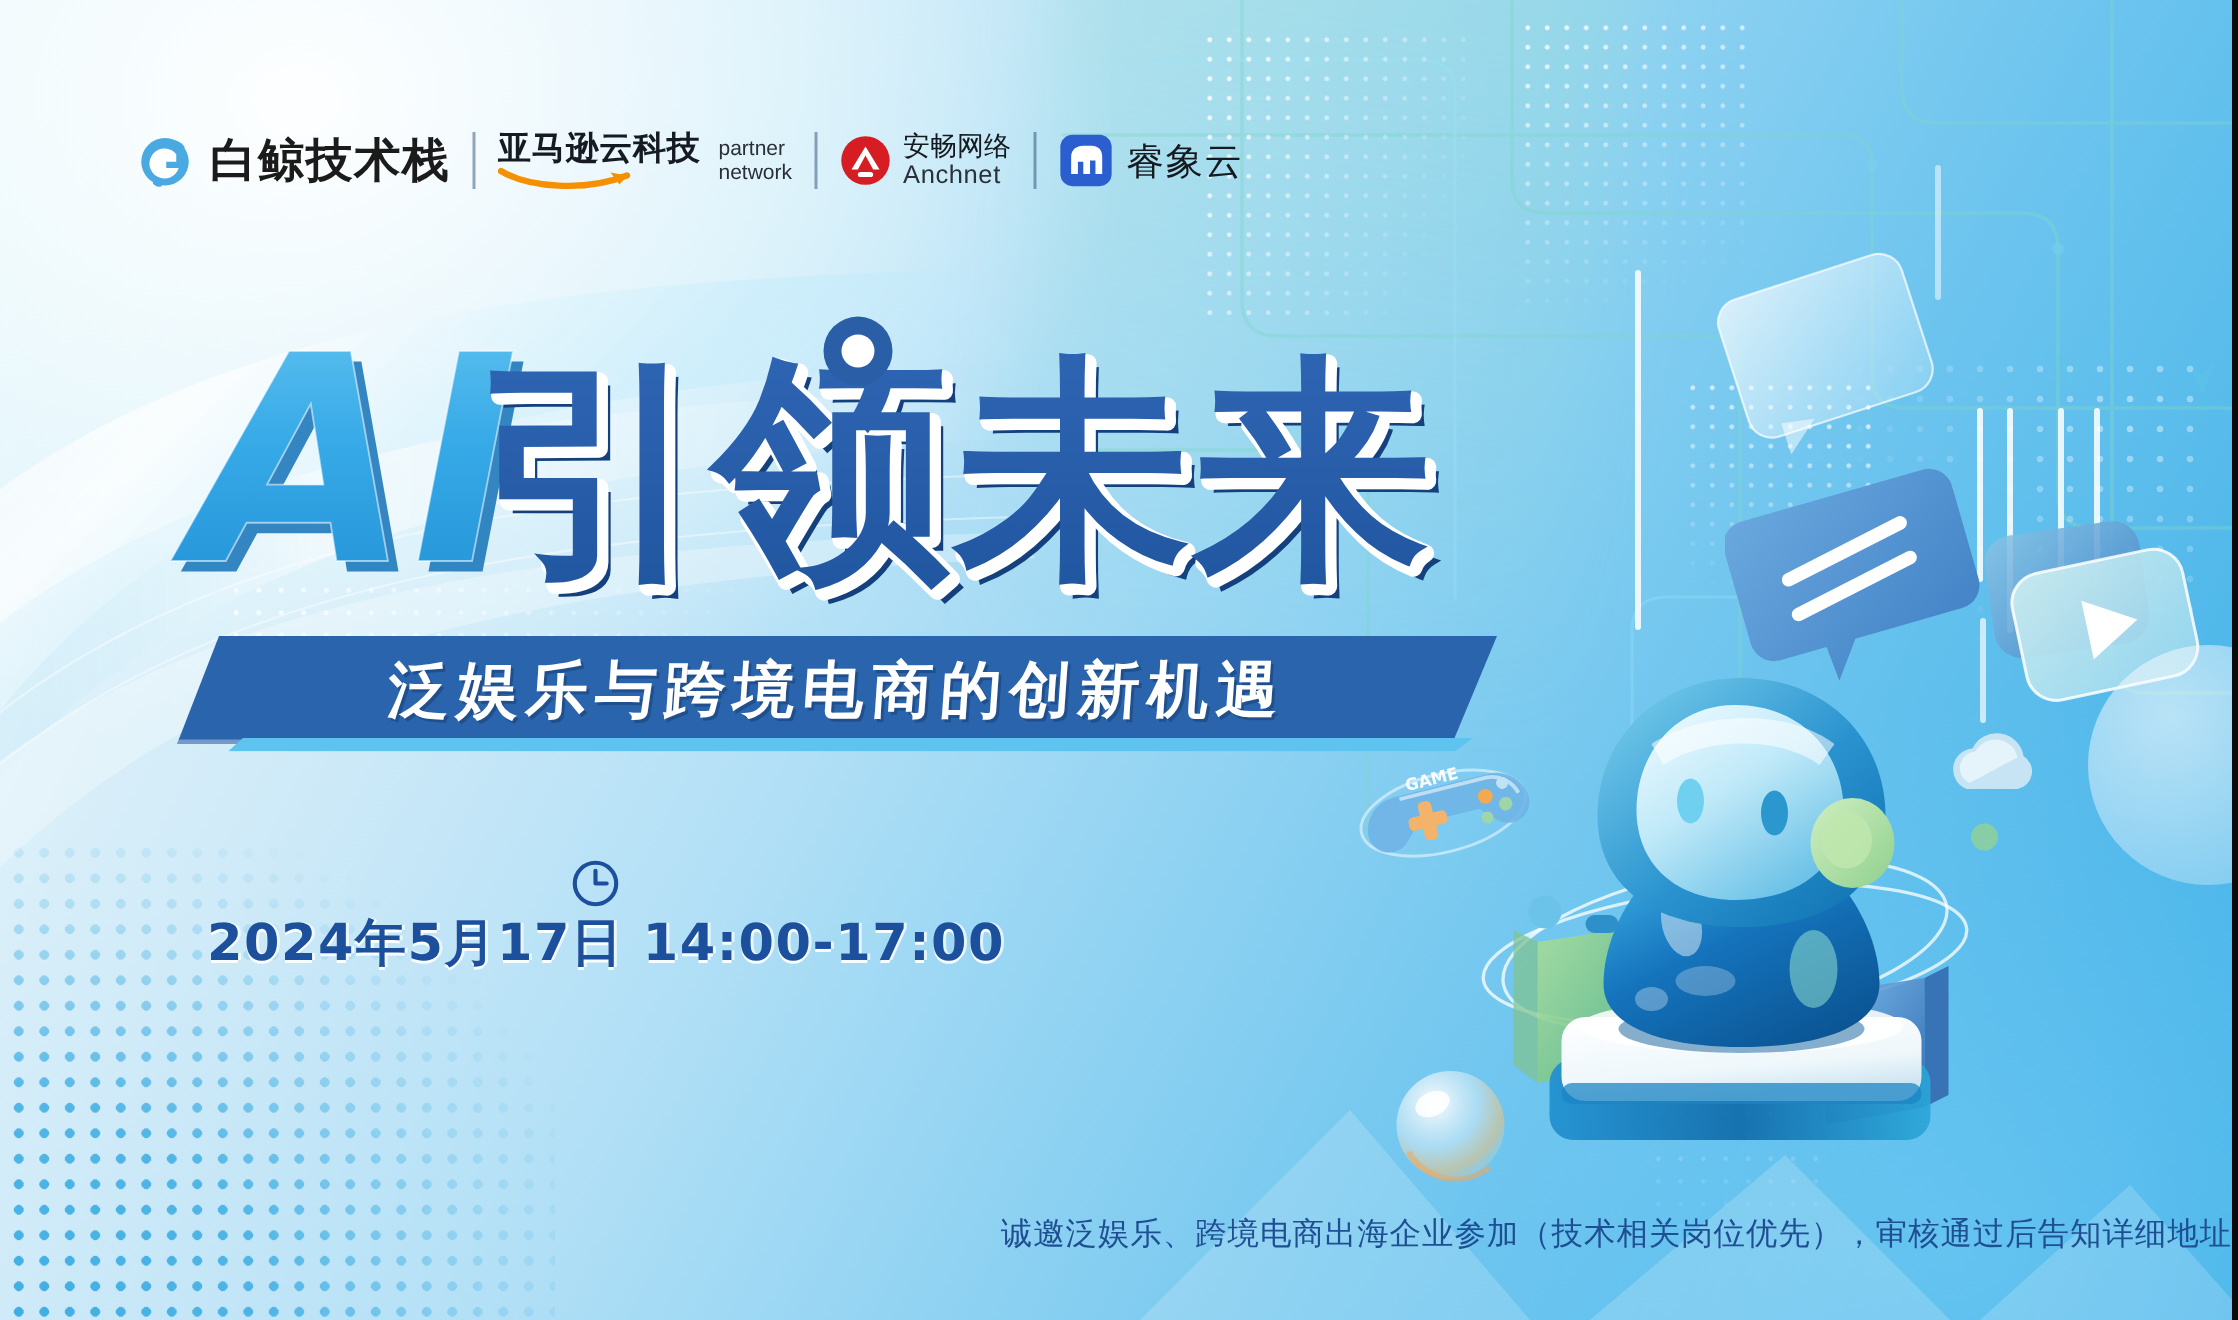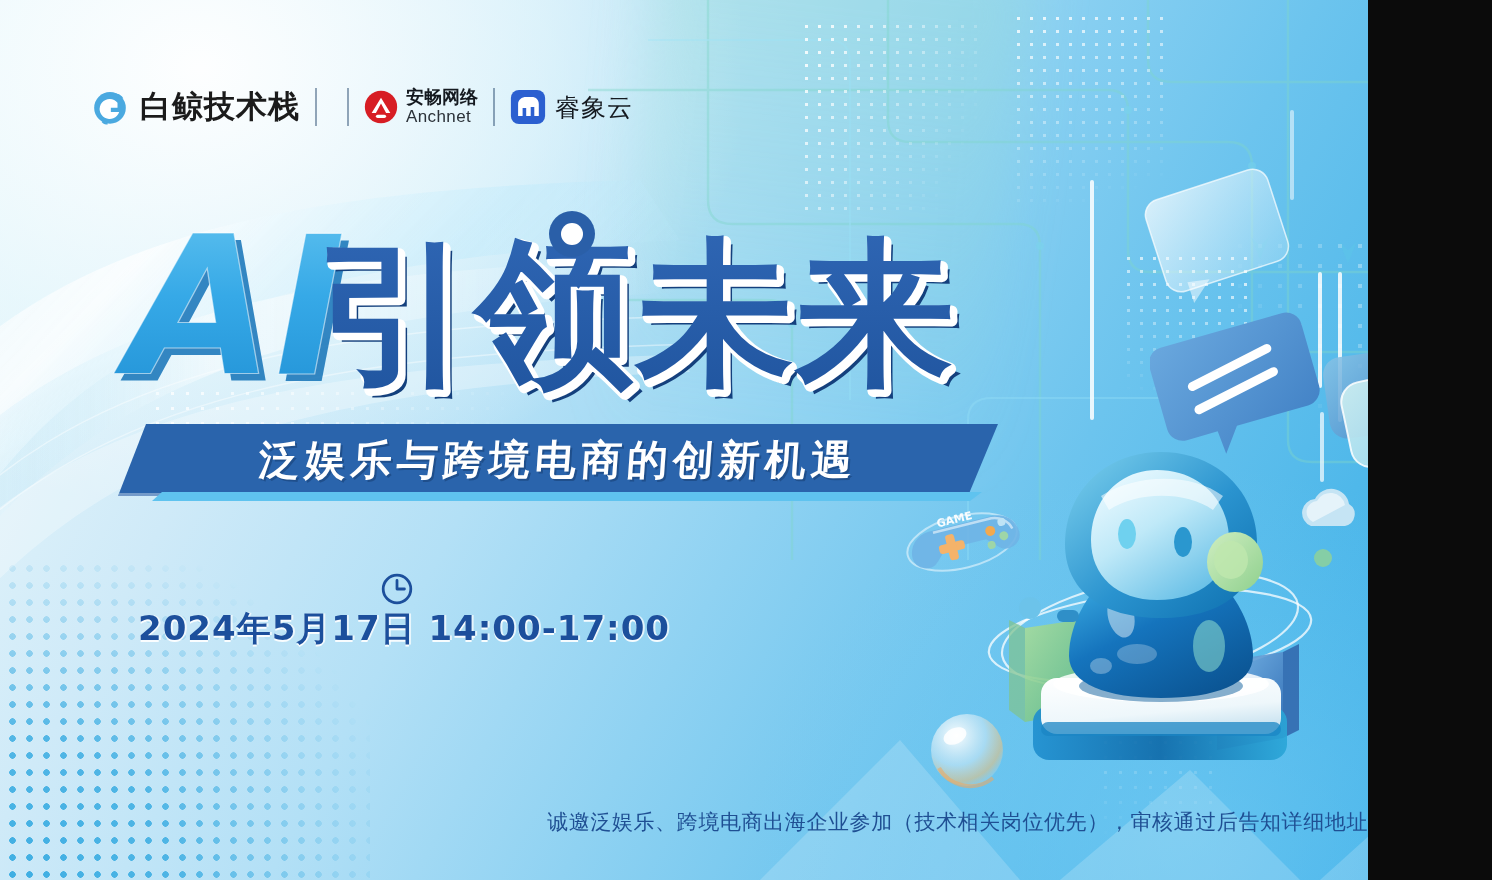--- a/index.html
+++ b/index.html
@@ -1,21 +1,21 @@
 <!DOCTYPE html>
 <html><head>
 <meta charset="utf-8">
 <style>
   * { margin:0; padding:0; box-sizing:border-box; }
   html,body { background:#0b0b0b; }
   body { font-family:"Liberation Sans","DejaVu Sans",sans-serif; }
 
   #poster{
     position:relative;
-    width:1368px; height:880px;
+    width:1488px; height:880px;
     overflow:hidden;
     background:linear-gradient(118deg,
       #eaf7fb 0%, #dff2fa 12%, #cfeaf8 24%,
       #b3e0f6 40%, #8fd2f2 56%, #6cc4ee 72%, #4fb8ea 88%, #3fb0e8 100%);
     padding-left:19px;
   }
 
   
   .bg { position:absolute; inset:0; pointer-events:none; }
 
@@ -84,21 +84,21 @@
   .aws-wrap{ display:flex; flex-direction:column; justify-content:center; }
   .aws-cn{ font-size:22px; font-weight:bold; color:#161a22; letter-spacing:.5px; line-height:1; white-space:nowrap; }
   .aws-smile{ width:96px; height:16px; margin-top:1px; }
   .aws-partner{
     font-size:14px; color:#2a2f37; line-height:1.12; margin-left:12px;
     white-space:nowrap;
   }
 
   .anchnet-mark{ width:34px; height:34px; margin-right:8px; }
   .anchnet-txt{ line-height:1.06; }
-  .anchnet-cn{ font-size:18px; font-weight:bold; color:#151a20; white-space:nowrap; }
+  .anchnet-cn{ font-size:18px; font-weight:normal; color:#151a20; white-space:nowrap; }
   .anchnet-en{ font-size:17px; color:#2b3138; letter-spacing:.4px; }
 
   .ruixiang-mark{ width:36px; height:36px; margin-right:9px; }
   .ruixiang-cn{ font-size:25px; font-weight:normal; color:#151a20; letter-spacing:1px; white-space:nowrap; }
 
   
   .headline{
     position:absolute; left:120px; top:196px;
     width:980px; height:210px;
   }
@@ -317,20 +317,33 @@
         <circle cx="24" cy="25" r="19" fill="#4aa9e0"></circle>
         <path d="M24 9 C31 6 38 9 40 14 C34 12 28 12 24 14 Z" fill="#4aa9e0"></path>
         <path d="M14 42 C16 45 20 46 22 44 C19 43 17 42 16 40 Z" fill="#4aa9e0"></path>
         <path d="M33 19 A12 12 0 1 0 35 30 L25 30 L25 25 L33 25 Z" fill="#ffffff"></path>
       </svg>
       <div class="brand-cn">白鲸技术栈</div>
     </div>
 
     <div class="divider"></div>
 
+    <div class="logo-unit">
+      <div class="aws-wrap">
+        <div class="aws-cn">亚马逊云科技</div>
+        <svg class="aws-smile" viewBox="0 0 96 16">
+          <path d="M2,3 C20,14 58,17 86,6" fill="none" stroke="#f59100" stroke-width="4.2" stroke-linecap="round"></path>
+          <path d="M86,6 l-11,-2 l6,8 z" fill="#f59100"></path>
+        </svg>
+      </div>
+      <div class="aws-partner">
+        <div>partner</div>
+        <div>network</div>
+      </div>
+    </div>
 
     <div class="divider"></div>
 
     <div class="logo-unit">
       <svg class="anchnet-mark" viewBox="0 0 40 40">
         <circle cx="20" cy="20" r="19" fill="#d71d24"></circle>
         <path d="M20 9 L31 27 L26 27 L20 16 L14 27 L9 27 Z" fill="#ffffff"></path>
         <rect x="14" y="29" width="12" height="4" rx="2" fill="#ffffff"></rect>
       </svg>
       <div class="anchnet-txt">

